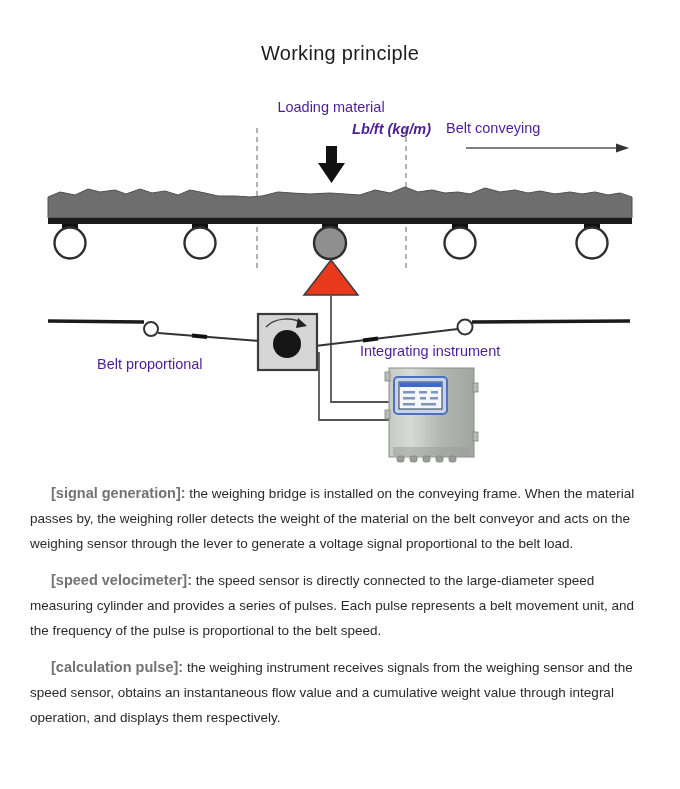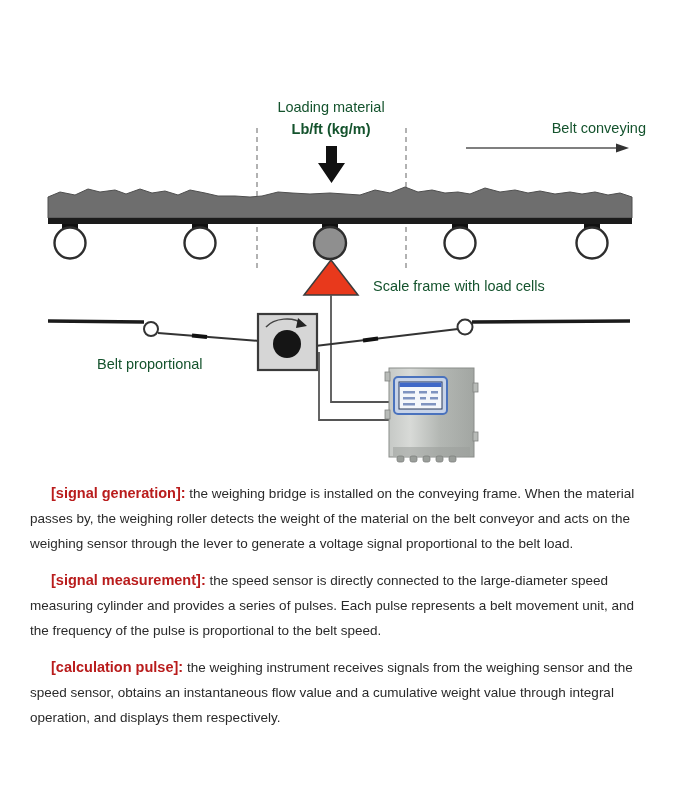--- a/index.html
+++ b/index.html
@@ -1,30 +1,30 @@
 <!DOCTYPE html>
 <html><head>
 <meta charset="utf-8">
 <style>
   html,body{margin:0;padding:0;background:#ffffff;}
   #page{position:relative;width:680px;height:789px;background:#ffffff;overflow:hidden;
         font-family:"Liberation Sans",sans-serif;color:#1f1f1f;}
   .abs{position:absolute;}
   #title{top:42px;left:0;width:680px;text-align:center;font-size:20px;letter-spacing:.3px;color:#1c1c1c;}
-  .dlabel{font-size:14.5px;color:#14532d;white-space:nowrap;}
+  .dlabel{font-size:14.5px;color:#4c1d95;white-space:nowrap;}
   #lbl-loading{top:99px;left:231px;width:200px;text-align:center;}
-  #lbl-unit{top:121px;left:231px;width:200px;text-align:center;font-weight:bold;}
-  #lbl-conveying{top:120px;left:446px;width:200px;text-align:right;}
+  #lbl-unit{top:121px;left:231px;width:200px;text-align:right;font-weight:bold;font-style:italic;}
+  #lbl-conveying{top:120px;left:446px;width:200px;text-align:left;}
   #lbl-scale{top:278px;left:373px;}
   #lbl-velocimeter{top:356px;left:97px;}
   #lbl-instrument{top:343px;left:360px;}
   #diagram-svg{top:0;left:0;}
   #paragraphs{top:481px;left:30px;width:622px;}
   .para{font-size:13.5px;line-height:25px;color:#2a2a2a;margin:0 0 12px 0;text-indent:5px;}
-  .para b{font-size:14.5px;color:#b91c1c;padding-left:16px;}
+  .para b{font-size:14.5px;color:#737373;padding-left:16px;}
 </style>
 </head>
 <body>
 
 <div id="page">
 
   <svg id="diagram-svg" class="abs" width="680" height="480" viewBox="0 0 680 480">
     <defs>
       <linearGradient id="steel" x1="0" y1="0" x2="1" y2="0">
         <stop offset="0" stop-color="#c6c9c6"></stop>
@@ -115,25 +115,26 @@
           <rect x="403" y="397" width="12" height="2.5"></rect>
           <rect x="420" y="397" width="6" height="2.5"></rect>
           <rect x="430" y="397" width="8" height="2.5"></rect>
           <rect x="403" y="403" width="12" height="2.5"></rect>
           <rect x="421" y="403" width="15" height="2.5"></rect>
         </g>
       </g>
     </g>
   </svg>
 
+  <div id="title" class="abs">Working principle</div>
   <div id="lbl-loading" class="abs dlabel">Loading material</div>
   <div id="lbl-unit" class="abs dlabel">Lb/ft (kg/m)</div>
   <div id="lbl-conveying" class="abs dlabel">Belt conveying</div>
-  <div id="lbl-scale" class="abs dlabel">Scale frame with load cells</div>
   <div id="lbl-velocimeter" class="abs dlabel">Belt proportional</div>
+  <div id="lbl-instrument" class="abs dlabel">Integrating instrument</div>
 
   <div id="paragraphs" class="abs">
     <p class="para"><b>[signal generation]:</b> <span>the weighing bridge is installed on the conveying frame. When the material passes by, the weighing roller detects the weight of the material on the belt conveyor and acts on the weighing sensor through the lever to generate a voltage signal proportional to the belt load.</span></p>
-    <p class="para"><b>[signal measurement]:</b> <span>the speed sensor is directly connected to the large-diameter speed measuring cylinder and provides a series of pulses. Each pulse represents a belt movement unit, and the frequency of the pulse is proportional to the belt speed.</span></p>
+    <p class="para"><b>[speed velocimeter]:</b> <span>the speed sensor is directly connected to the large-diameter speed measuring cylinder and provides a series of pulses. Each pulse represents a belt movement unit, and the frequency of the pulse is proportional to the belt speed.</span></p>
     <p class="para"><b>[calculation pulse]:</b> <span>the weighing instrument receives signals from the weighing sensor and the speed sensor, obtains an instantaneous flow value and a cumulative weight value through integral operation, and displays them respectively.</span></p>
   </div>
 
 </div>
 
 </body></html>

